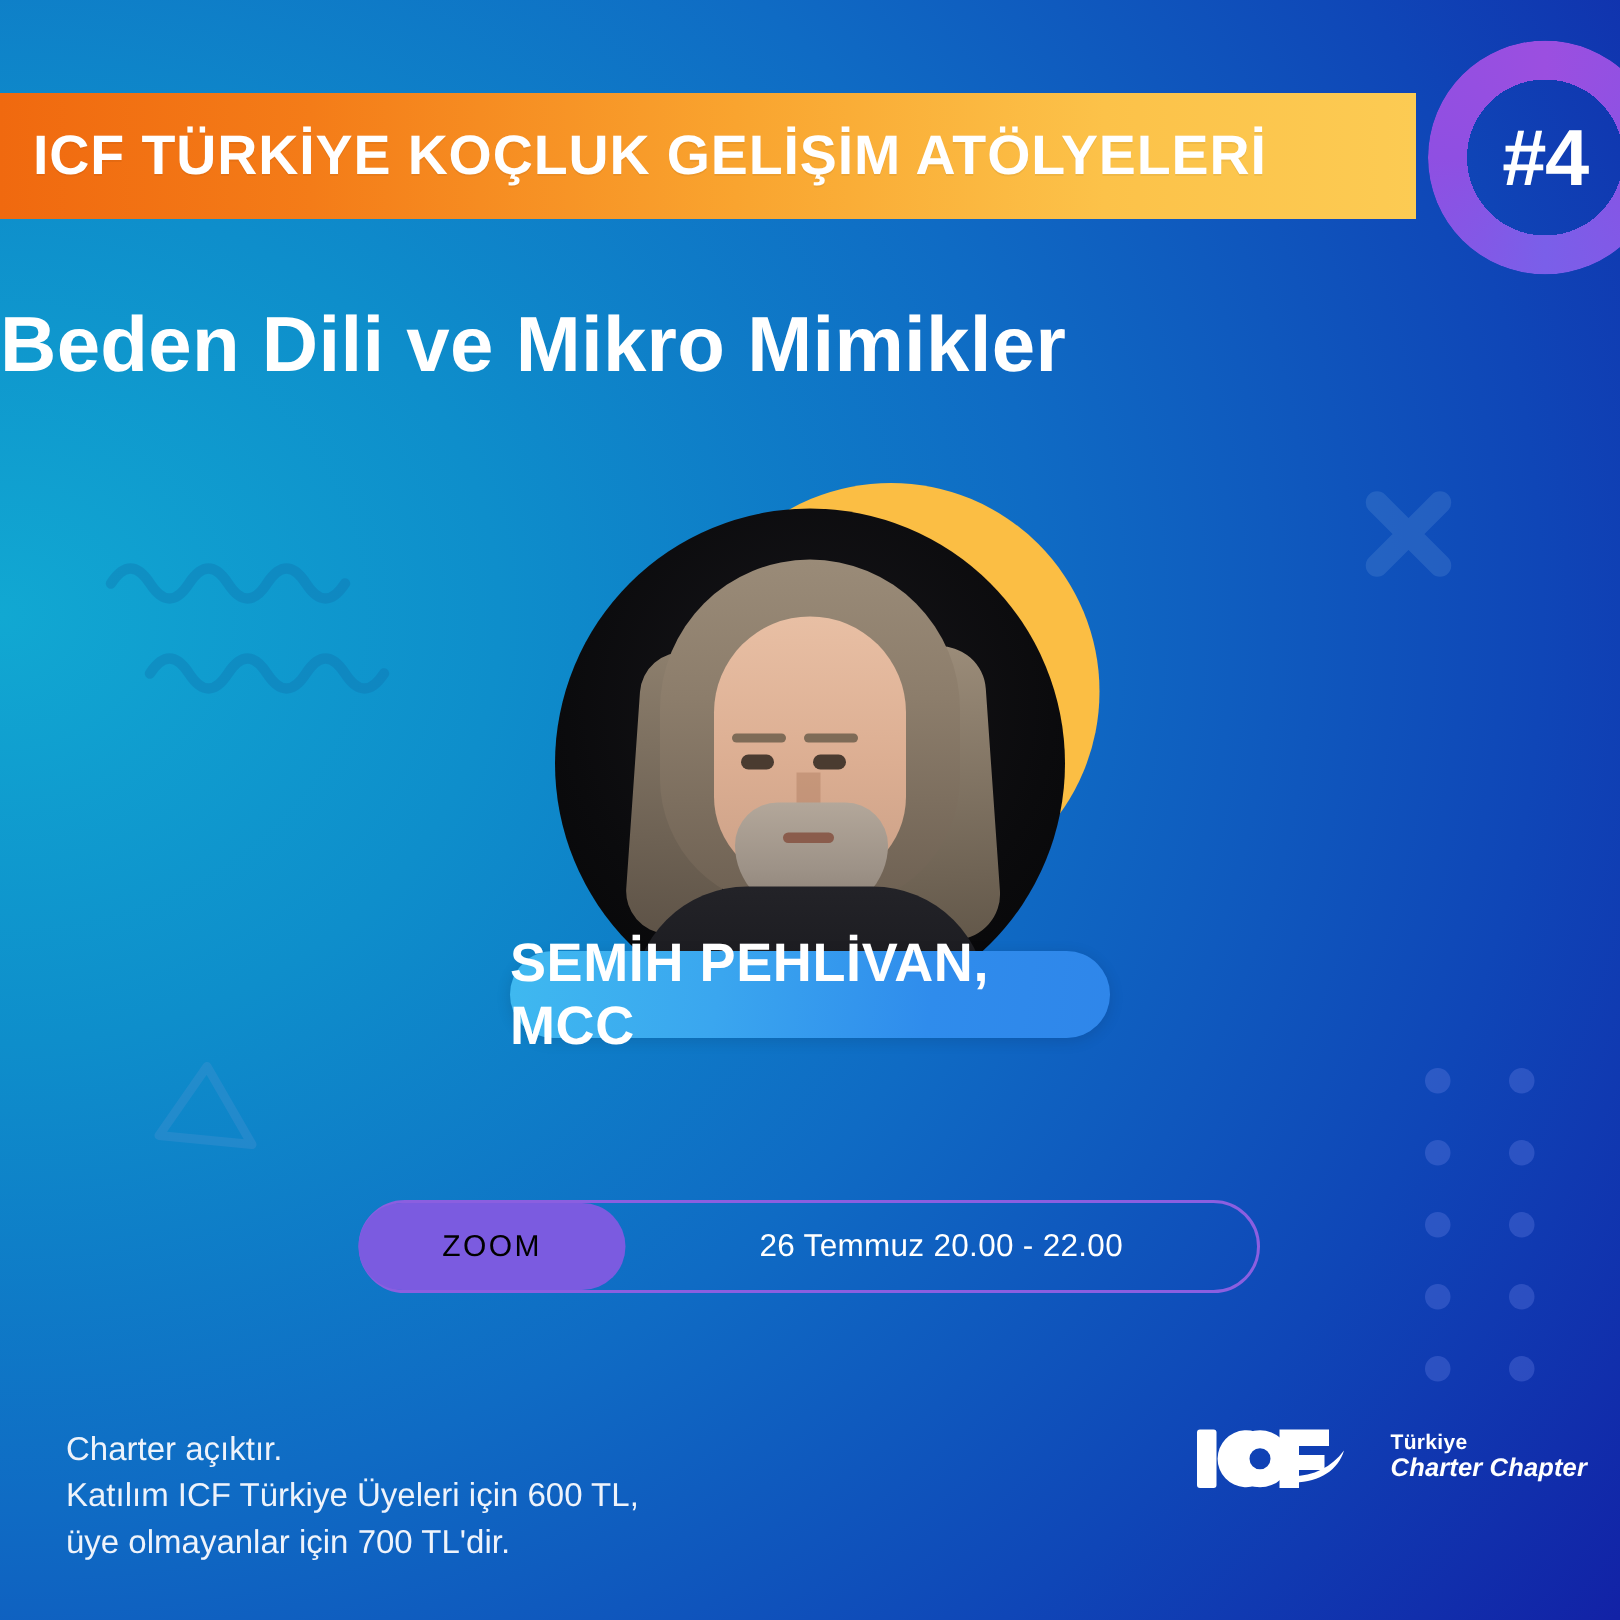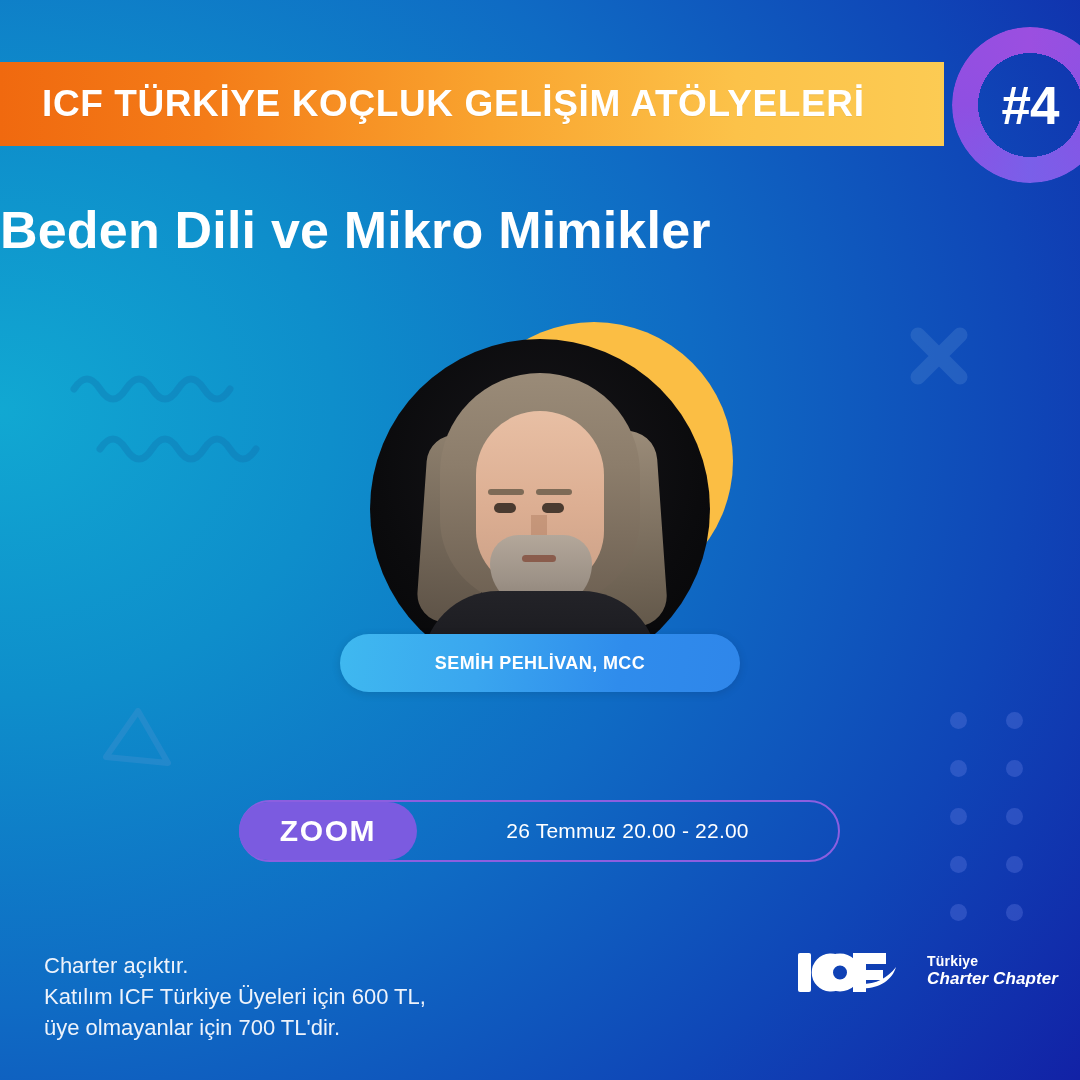--- a/index.html
+++ b/index.html
@@ -40,21 +40,21 @@
     position:absolute; left:0; top:62px;
     width:944px; height:84px;
     background:linear-gradient(90deg, #F0690F 0%, #F47C18 22%, #F9A42F 52%, #FCC249 78%, #FCCB53 100%);
     display:flex; align-items:center;
   }
   .banner-title {
     color:#ffffff;
     font-size:37px;
     font-weight:bold;
     letter-spacing:.6px;
-    padding-left:42px;
+    padding-left:22px;
     white-space:nowrap;
     text-shadow:0 1px 0 rgba(0,0,0,.05);
   }
   .num-badge-ring {
     position:absolute; left:952px; top:27px;
     width:156px; height:156px; border-radius:50%;
     background:conic-gradient(#9b4fe0, #8a52e4, #7a5fe9, #8f4fe2, #9b4fe0);
     -webkit-mask: radial-gradient(circle, transparent 0 52px, #000 52px);
             mask: radial-gradient(circle, transparent 0 52px, #000 52px);
   }
@@ -132,39 +132,39 @@
   
   .name-badge {
     position:absolute; left:340px; top:634px;
     width:400px; height:58px;
     border-radius:29px;
     background:linear-gradient(100deg,#3fb9f0 0%, #3aa6ef 35%, #2f8cec 70%, #2f86ea 100%);
     display:flex; align-items:center; justify-content:center;
     box-shadow:0 2px 10px rgba(0,0,0,.12);
   }
   .name-badge span {
-    color:#ffffff; font-size:18px; font-weight:bold; letter-spacing:.4px;
+    color:#ffffff; font-size:36px; font-weight:bold; letter-spacing:.4px;
   }
 
   
   .meta-row {
     position:absolute; left:239px; top:800px;
     height:62px; width:601px;
     border:2px solid #8b5fe0;
     border-radius:31px;
     display:flex; align-items:center;
   }
   .zoom-pill {
     width:178px; height:100%;
     border-radius:31px;
     background:#7b5be0;
     display:flex; align-items:center; justify-content:center;
     margin-left:-2px;
   }
-  .zoom-pill span { color:#ffffff; font-size:30px; font-weight:bold; letter-spacing:1.6px; }
+  .zoom-pill span { color:#000000; font-size:20px; font-weight:normal; letter-spacing:1.6px; }
   .meta-date {
     flex:1; display:flex; align-items:center; justify-content:center;
     color:#ffffff; font-size:21px; letter-spacing:.2px;
   }
 
   
   .footer-note {
     position:absolute; left:44px; top:950px;
     color:#eef3fb; font-size:22px; line-height:1.42;
   }

